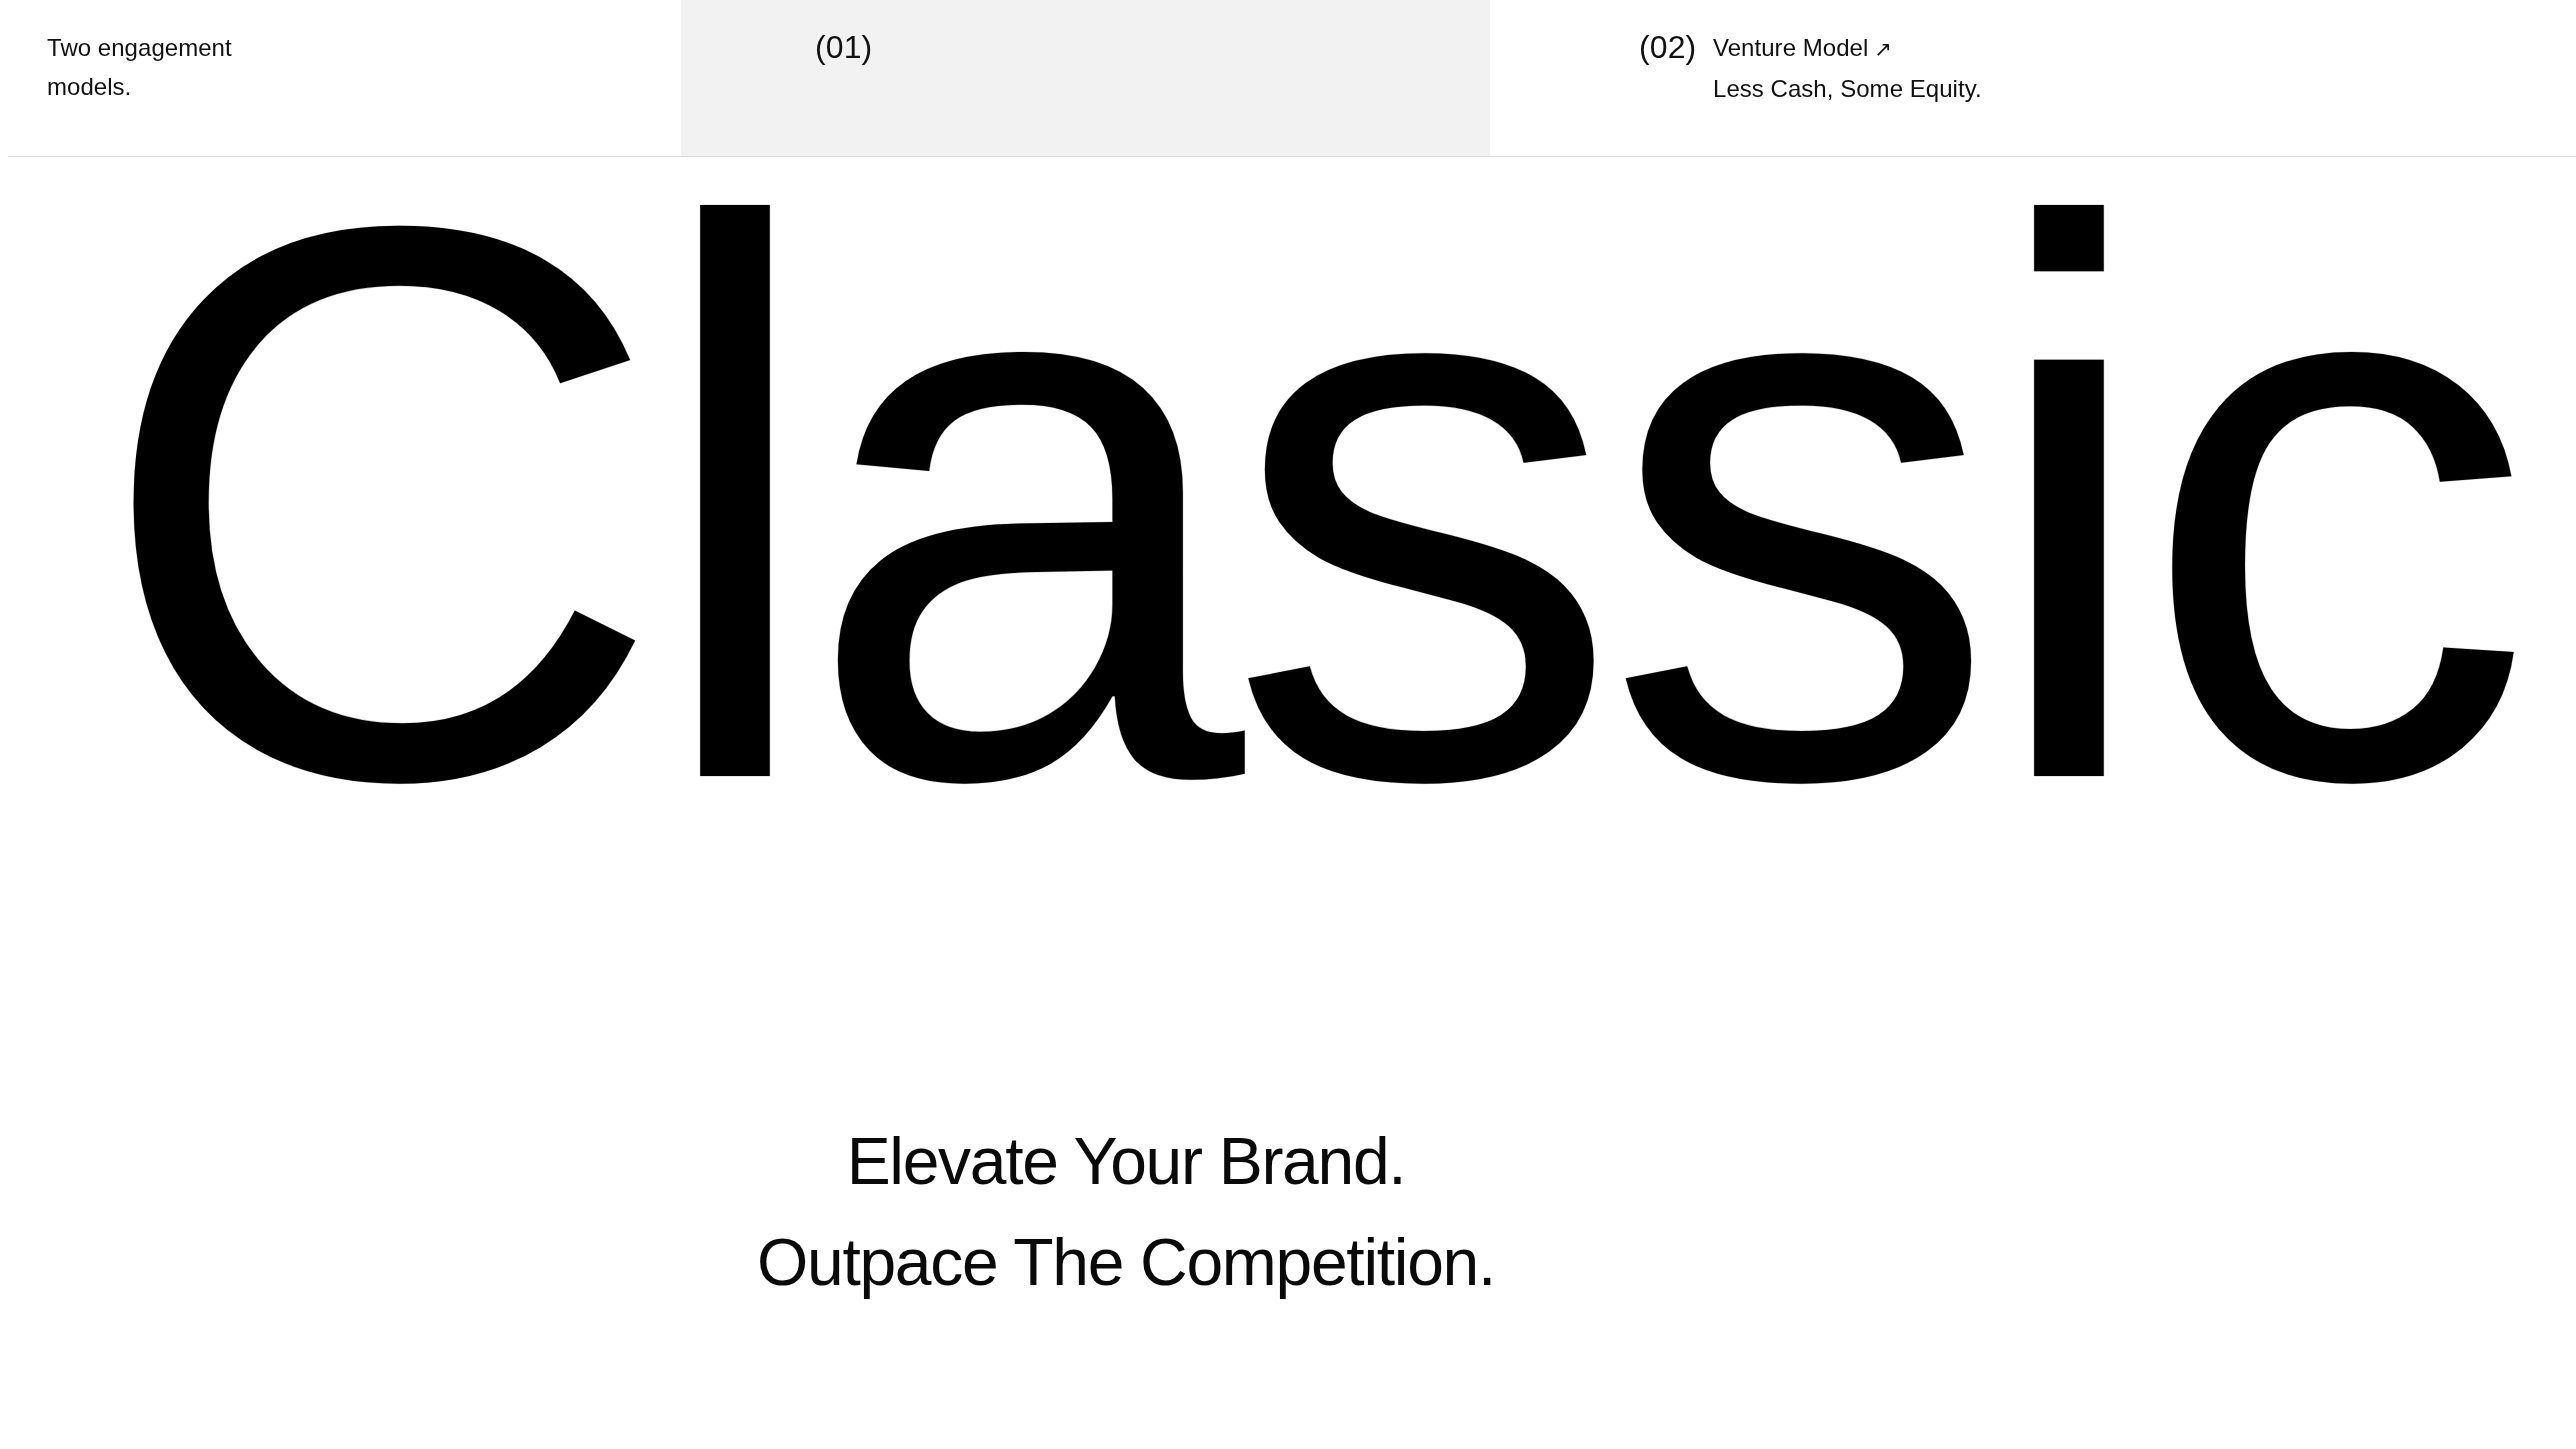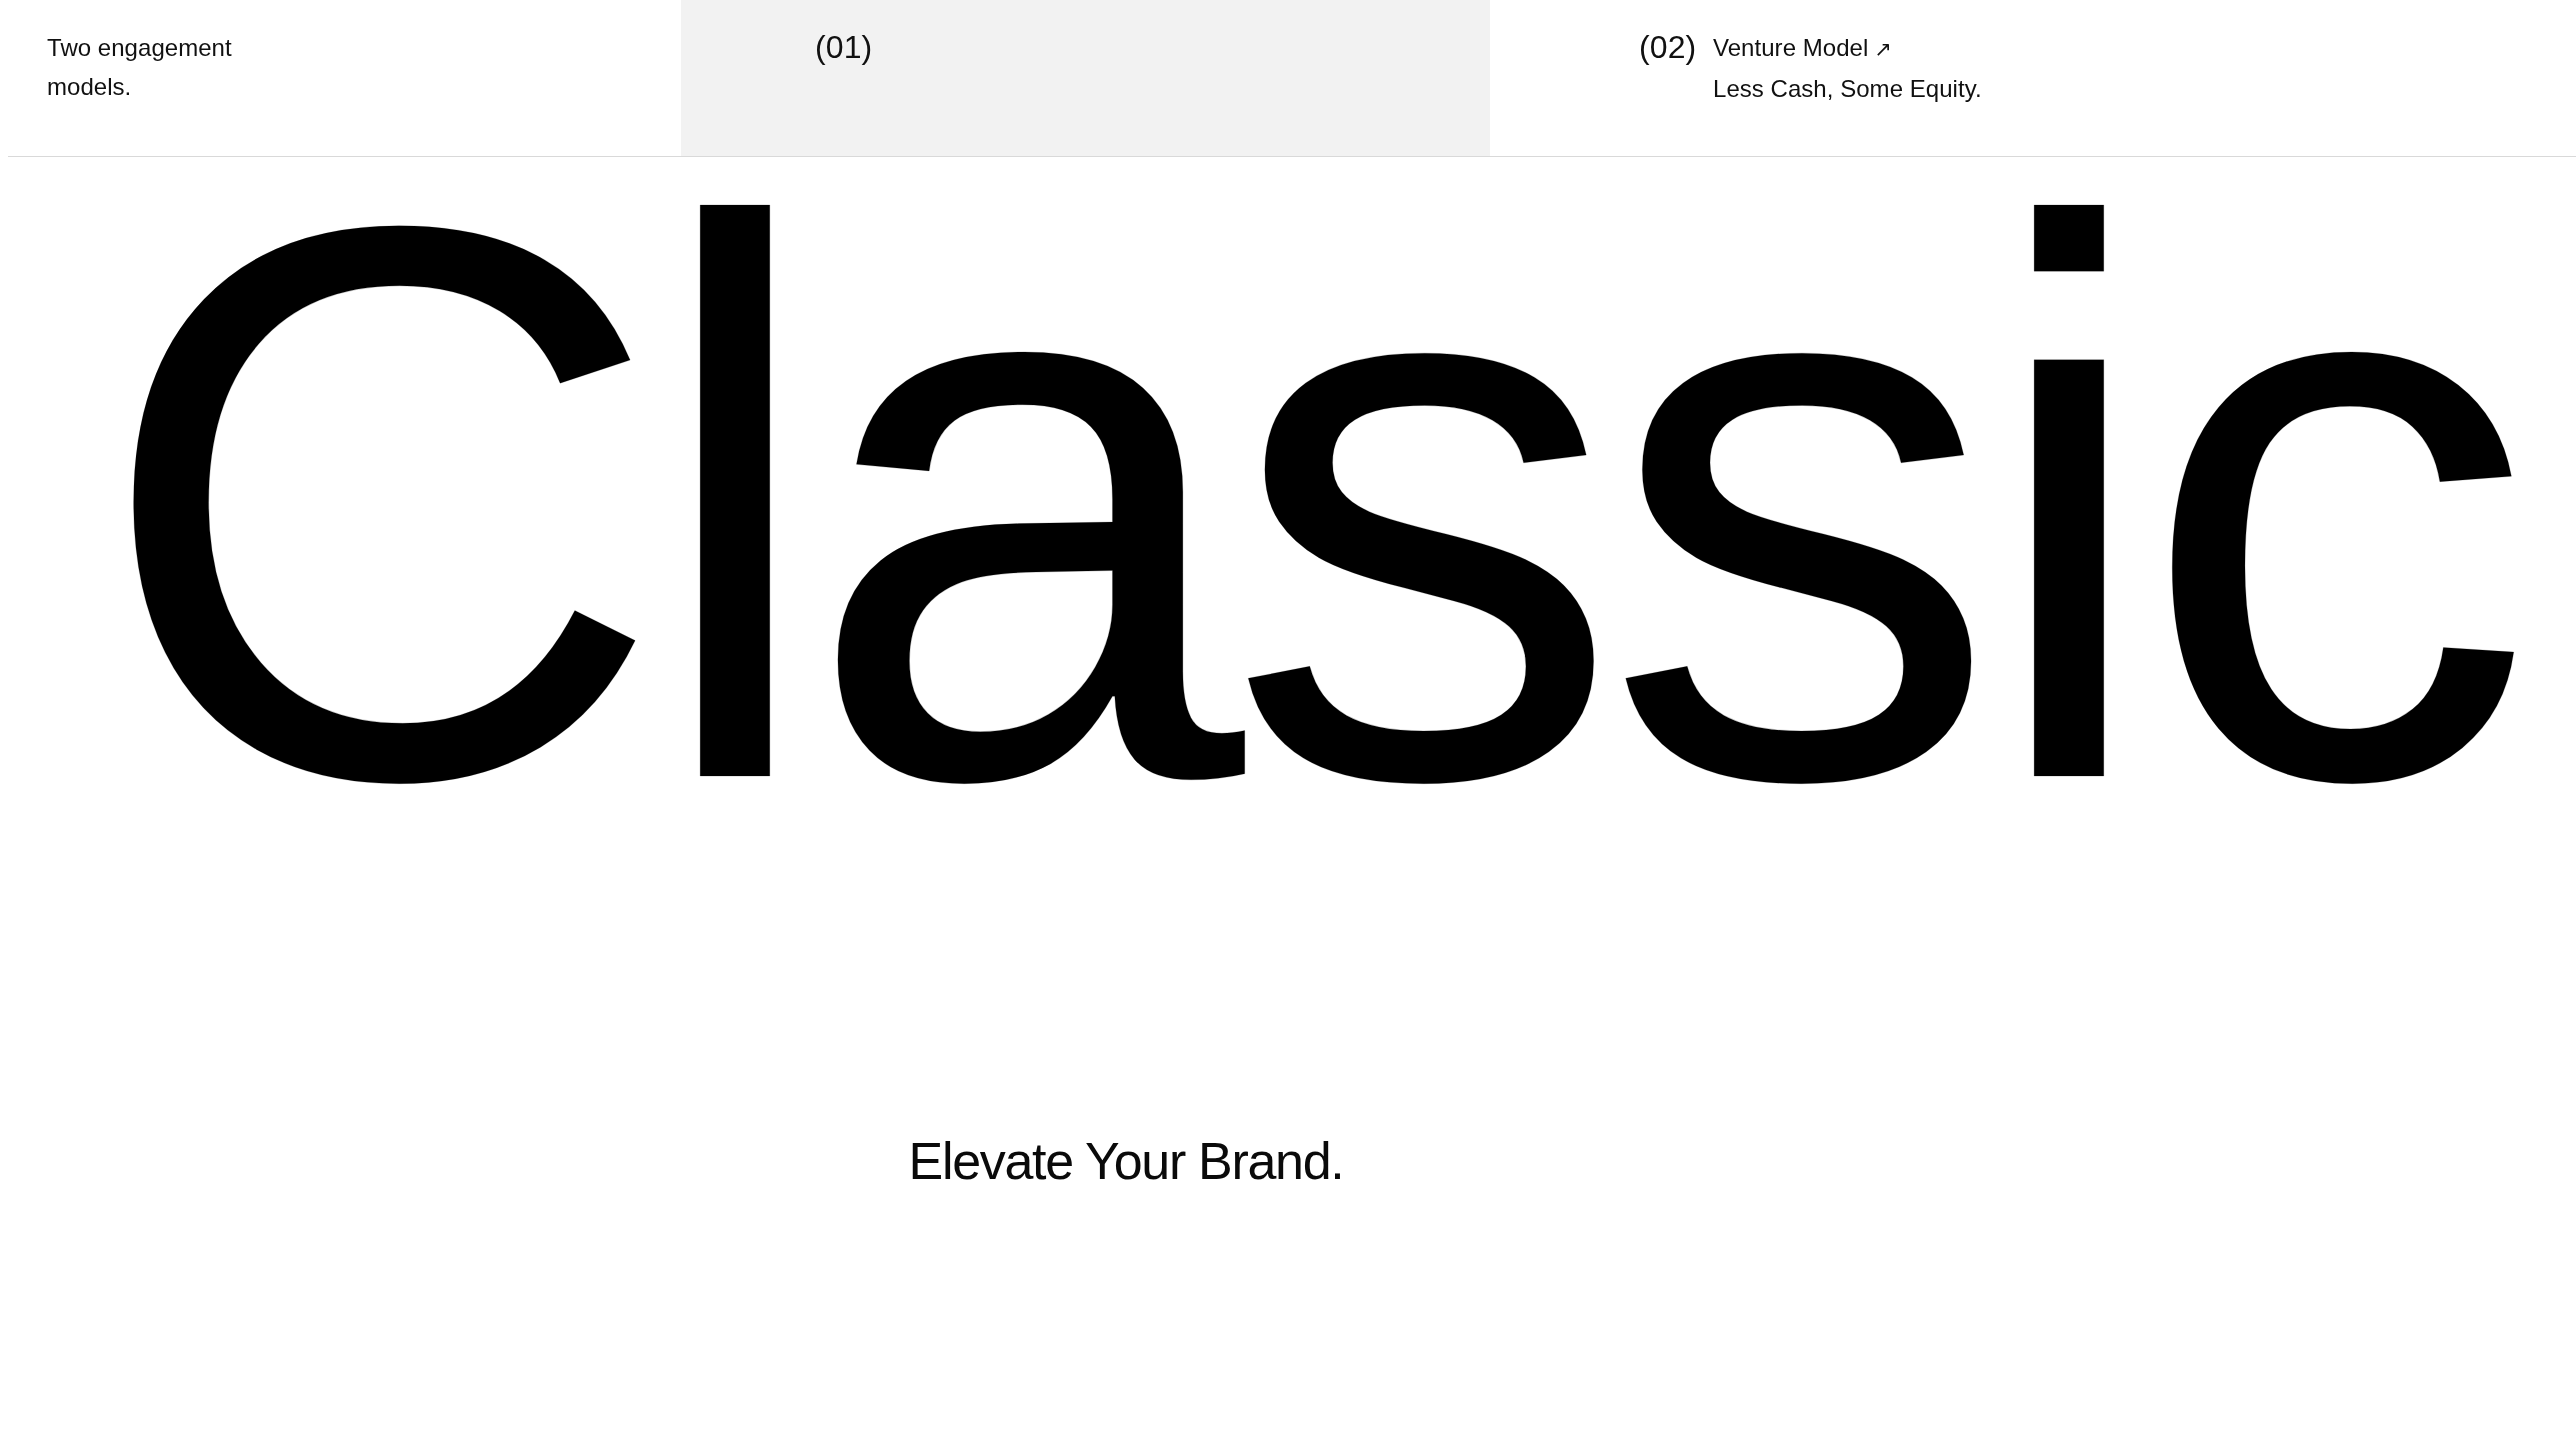--- a/index.html
+++ b/index.html
@@ -114,21 +114,21 @@
   }
 
   
   .subhead {
     position: absolute;
     left: 0;
     top: 1111px;
     width: 2236px;
     text-align: center;
     font-weight: 400;
-    font-size: 52px;
+    font-size: 66px;
     line-height: 101px;
     letter-spacing: -1.3px;
     color: #0a0a0a;
   }
   .subhead .ln { display: block; white-space: nowrap; }
 </style>
 </head>
 <body>
 
 <div class="page">
@@ -161,16 +161,17 @@
     </div>
 
   </div>
 
   <div class="hero">
     <div class="hero-word">Classic</div>
   </div>
 
   <div class="subhead">
     <span class="ln">Elevate Your Brand.</span>
+    <span class="ln">Outpace The Competition.</span>
   </div>
 
 </div>
 
 
 </body></html>

